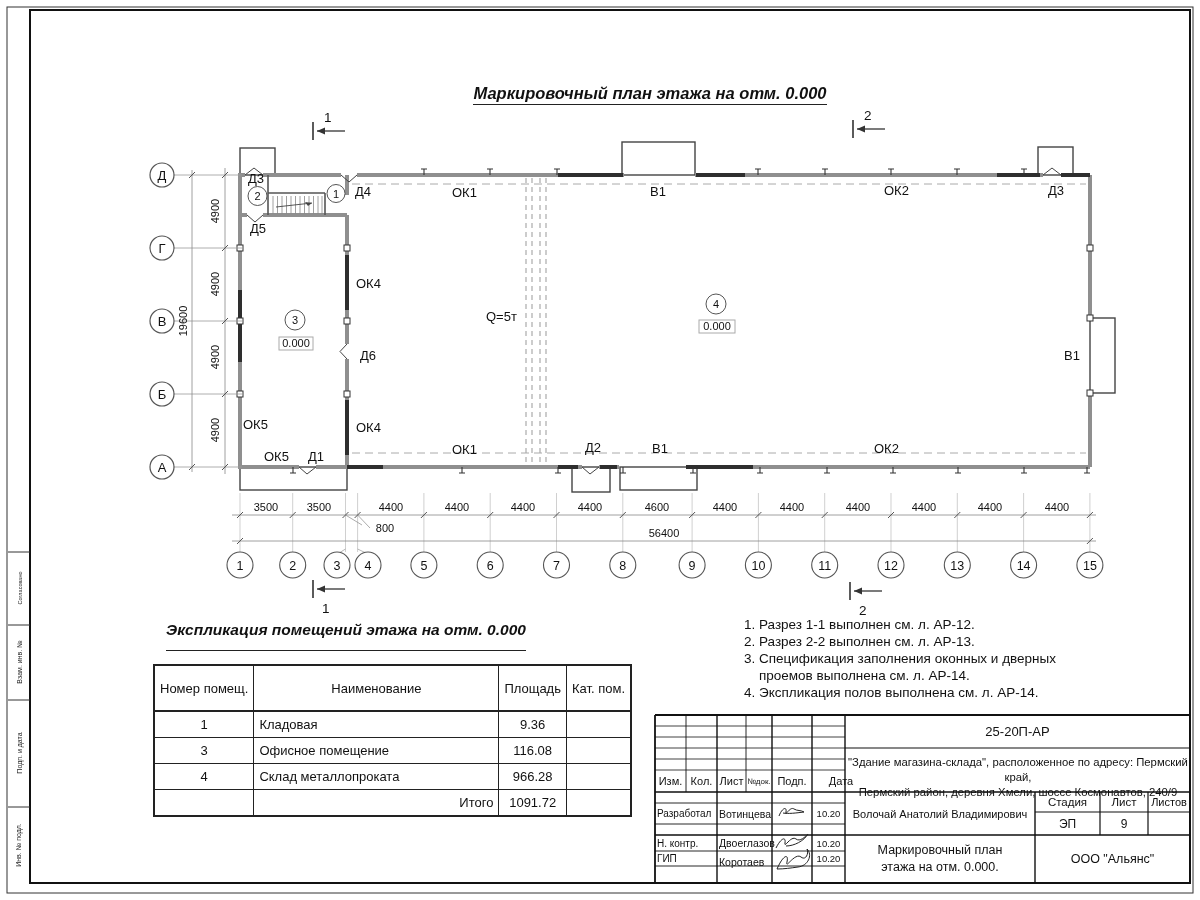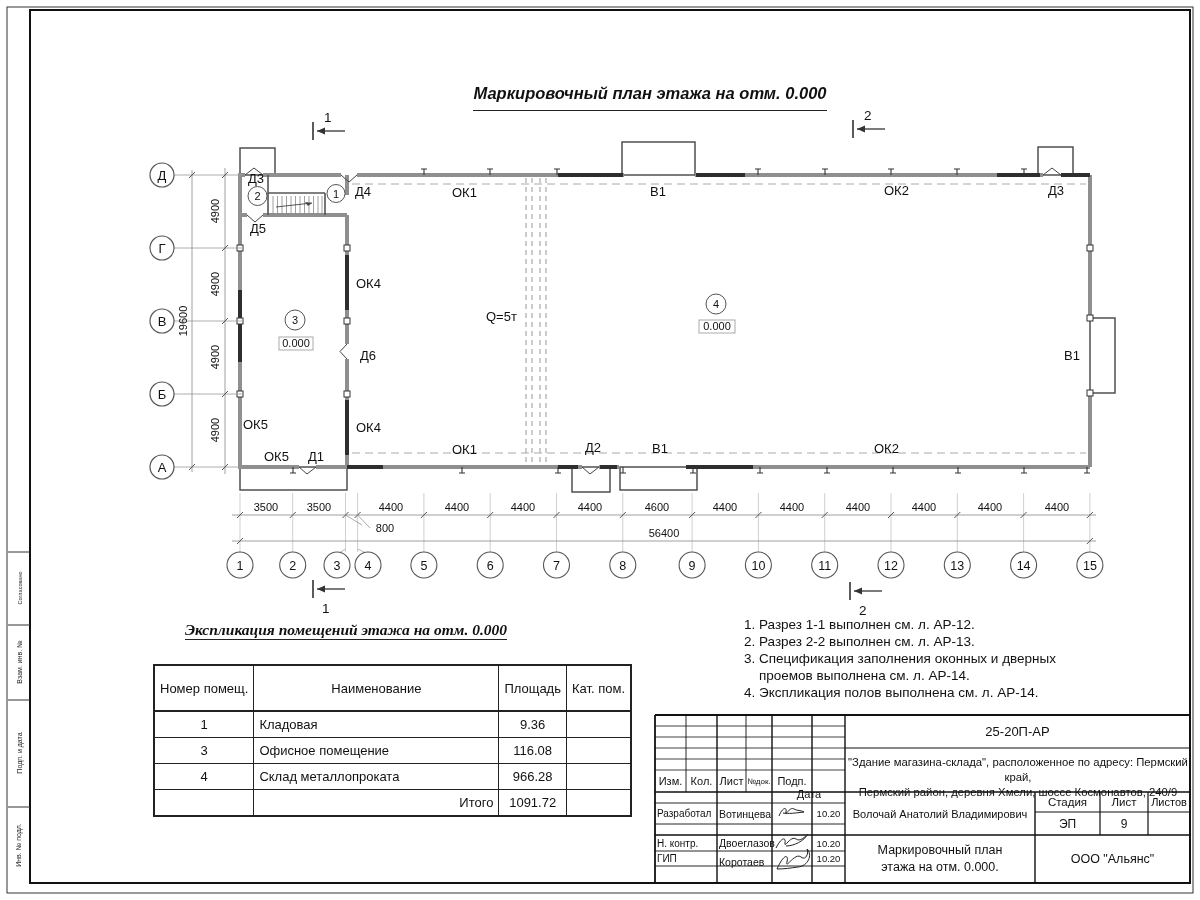--- a/index.html
+++ b/index.html
@@ -2,23 +2,23 @@
 <html><head>
 <meta charset="utf-8">
 <style>
   html,body{margin:0;padding:0;background:#e8e8e8;}
   .sheet{position:relative;width:1200px;height:900px;background:#ffffff;overflow:hidden;
          font-family:"Liberation Sans", sans-serif;color:#111;}
   svg{position:absolute;left:0;top:0;}
   svg text{font-family:"Liberation Sans", sans-serif;fill:#111;}
   .abs{position:absolute;}
   .main-title{left:470px;top:84px;width:360px;text-align:center;font-size:16.5px;font-style:italic;font-weight:bold;}
-  .main-title span{border-bottom:1.5px solid #222;padding-bottom:8px;}
+  .main-title span{border-bottom:1.5px solid #222;padding-bottom:2px;}
   .expl-title{left:150px;top:621px;width:392px;text-align:center;font-size:15.5px;font-style:italic;font-weight:bold;}
-  .expl-title span{border-bottom:1.5px solid #222;padding-bottom:1px;font-family:Liberation Serif, serif;}
+  .expl-title span{border-bottom:1.5px solid #222;padding-bottom:12px;}
   table.expl{position:absolute;left:153px;top:664px;border-collapse:collapse;table-layout:fixed;
              font-size:13px;background:#fff;}
   table.expl th,table.expl td{border:1px solid #222;padding:0 5px;overflow:hidden;white-space:nowrap;}
   table.expl th{font-weight:normal;text-align:center;height:44px;border-bottom:2px solid #222;}
   table.expl td{height:25px;}
   table.expl .c{text-align:center;}
   table.expl .r{text-align:right;}
   table.expl{border:2px solid #222;}
   .totrow td{border-top:2px solid #222;height:26px;}
   .notes{left:744px;top:616px;font-size:13.5px;line-height:17px;white-space:nowrap;}
@@ -352,21 +352,21 @@
 <div class="tbc" style="left:848px;top:749px;width:340px;height:42px;font-size:11.3px;line-height:15px;display:block;padding-top:6px;">
   <div style="text-align:center;">"Здание магазина-склада", расположенное по адресу: Пермский край,</div>
   <div style="text-align:center;">Пермский район, деревня Хмели, шоссе Космонавтов, 240/9</div>
 </div>
 
 <div class="tbc tb" style="left:655px;top:770px;width:31px;height:22px;">Изм.</div>
 <div class="tbc tb" style="left:686px;top:770px;width:31px;height:22px;">Кол.</div>
 <div class="tbc tb" style="left:717px;top:770px;width:29px;height:22px;">Лист</div>
 <div class="tbc" style="left:746px;top:770px;width:26px;height:22px;font-size:8px;">№док.</div>
 <div class="tbc tb" style="left:772px;top:770px;width:40px;height:22px;">Подп.</div>
-<div class="tbc tb" style="left:796px;top:770px;width:26px;height:22px;margin-top:13px;">Дата</div>
+<div class="tbc tb" style="left:828px;top:770px;width:26px;height:22px;">Дата</div>
 
 <div class="tbc" style="left:657px;top:803px;width:59px;height:21px;font-size:10px;justify-content:flex-start;">Разработал</div>
 <div class="tbc" style="left:719px;top:803px;width:52px;height:21px;font-size:10.5px;justify-content:flex-start;border-radius:6px;">Вотинцева</div>
 <div class="tbc" style="left:812px;top:803px;width:33px;height:21px;font-size:9.5px;">10.20</div>
 
 <div class="tbc" style="left:657px;top:835px;width:59px;height:16px;font-size:10px;justify-content:flex-start;">Н. контр.</div>
 <div class="tbc" style="left:719px;top:835px;width:52px;height:16px;font-size:10.5px;justify-content:flex-start;">Двоеглазов</div>
 <div class="tbc" style="left:812px;top:835px;width:33px;height:16px;font-size:9.5px;">10.20</div>
 
 <div class="tbc" style="left:657px;top:851px;width:59px;height:15px;font-size:10px;justify-content:flex-start;">ГИП</div>

